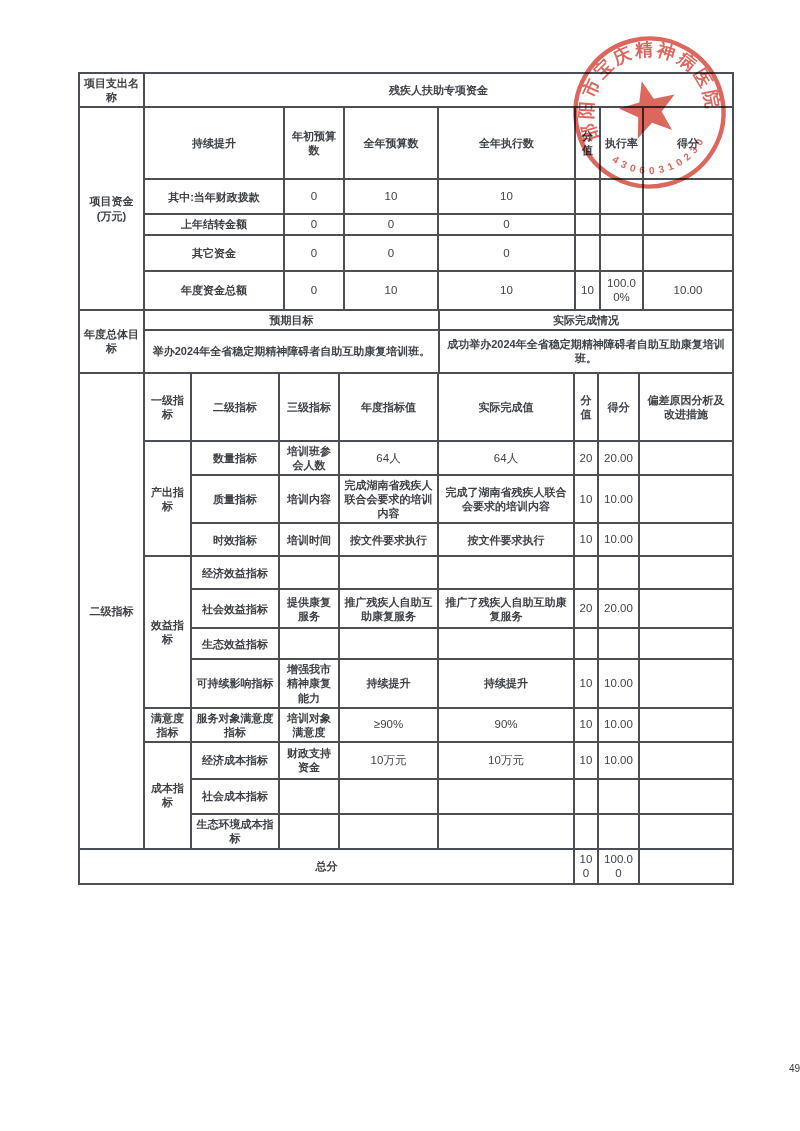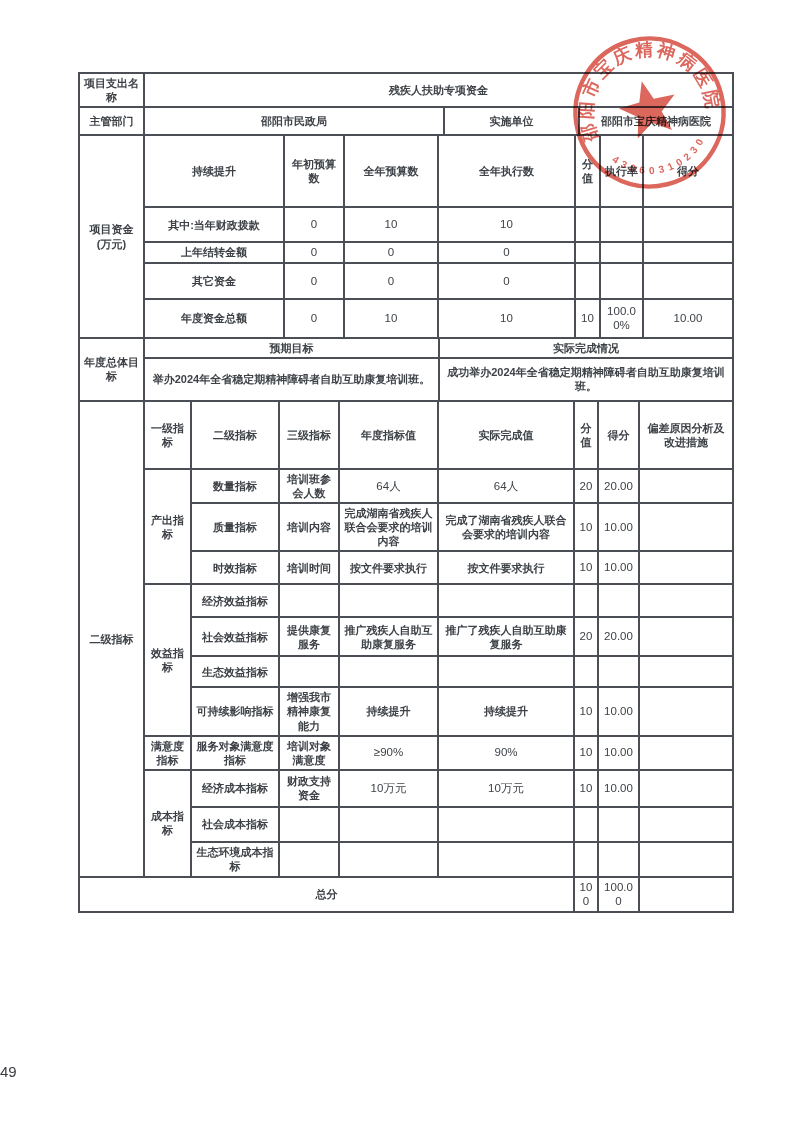--- a/index.html
+++ b/index.html
@@ -13,22 +13,22 @@
   table.first { margin-top:0; }
   td {
     border:2px solid #4b4f55; font-size:11px; line-height:1.28;
     text-align:center; vertical-align:middle; padding:2px 3px;
     font-weight:600; word-wrap:break-word; overflow:hidden;
   }
   td.num { font-weight:400; font-size:11.5px; }
   td.left { text-align:center; }
   td.wrap { word-break:break-all; }
   .pageno {
-    position:absolute; top:1063px; left:0; width:740px; text-align:left;
-    font-size:15px; color:#3a3d40; font-weight:400;
+    position:absolute; top:1063px; left:0; width:800px; text-align:right;
+    font-size:10px; color:#3a3d40; font-weight:400;
   }
   .stamp {
     position:absolute; left:569px; top:32px; width:161px; height:161px;
     transform:rotate(-14deg); opacity:.84; mix-blend-mode:multiply;
     pointer-events:none;
   }
 </style>
 </head>
 <body>
 
@@ -38,26 +38,20 @@
     <colgroup>
         <col style="width:65px">
         <col style="width:300px">
         <col style="width:135px">
         <col style="width:154px">
       </colgroup>
     <tbody>
         <tr style="height:31px">
       <td>项目支出名称</td>
       <td colspan="3">残疾人扶助专项资金</td>
-    </tr>
-    <tr style="height:28px">
-      <td>主管部门</td>
-      <td>邵阳市民政局</td>
-      <td>实施单位</td>
-      <td>邵阳市宝庆精神病医院</td>
     </tr>
   </tbody>
     </table>
 
   <table>
     <colgroup>
         <col style="width:65px">
         <col style="width:140px">
         <col style="width:60px">
         <col style="width:94px">

